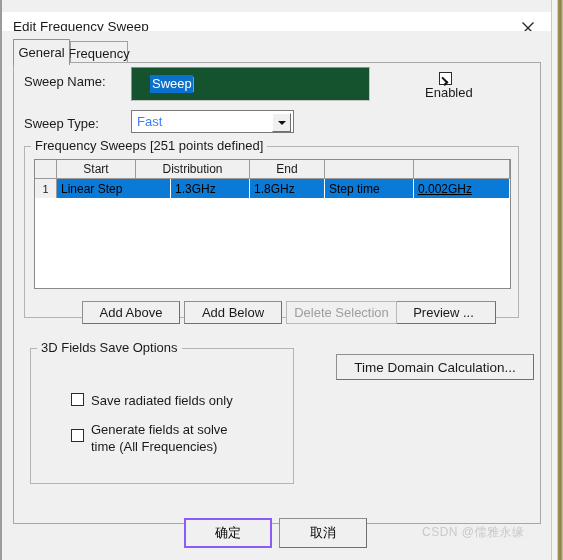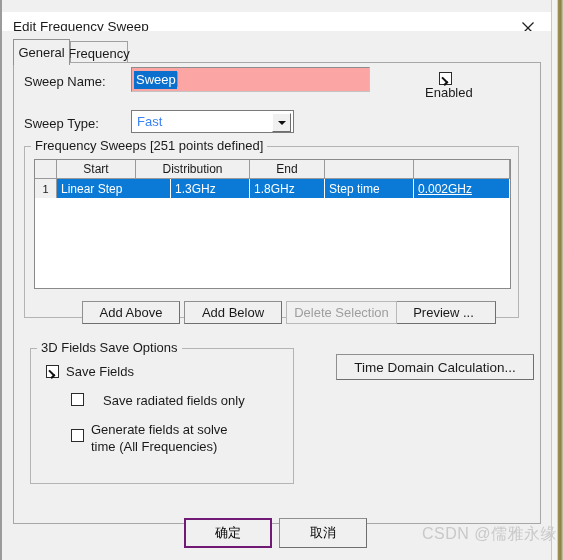--- a/index.html
+++ b/index.html
@@ -120,26 +120,26 @@
     white-space: nowrap;
   }
 
   
   #sweep-name-label { left: 10px; top: 11px; }
   #sweep-name-input {
     position: absolute;
     left: 117px; top: 4px;
     width: 239px; height: 25px;
     box-sizing: border-box;
-    background: #fca5a5;
+    background: #14532d;
     border: 1px solid #8c8c8c;
     border-right-color: #c3c3c3;
     border-bottom-color: #c3c3c3;
     font-size: 13px;
-    padding: 0;
+    padding: 16px;
     display: flex;
     align-items: center;
   }
   #sweep-name-value {
     background: #0b6fce;
     color: #ffffff;
     padding: 1px 1px 1px 2px;
     margin-left: 2px;
     font-size: 13px;
     line-height: 16px;
@@ -266,21 +266,21 @@
   #trow {
     display: flex;
     height: 19px;
     background: #0b7ad6;
     box-sizing: border-box;
   }
   .td {
     box-sizing: border-box;
     border-right: 1px solid #ffffff;
     font-size: 12px;
-    color: #ffffff;
+    color: #000000;
     display: flex;
     align-items: center;
     padding-left: 4px;
     overflow: hidden;
     white-space: nowrap;
     cursor: default;
   }
   .rowhdr {
     box-sizing: border-box;
     background: #f0f0f0;
@@ -343,21 +343,20 @@
     position: absolute;
     left: 32px; top: 301px;
     display: flex; align-items: center;
     cursor: default;
   }
   #cb-radiated {
     position: absolute;
     left: 57px; top: 330px;
     display: flex; 
     cursor: default;
-    gap: 12px;
   }
   #cb-generate {
     position: absolute;
     left: 57px; top: 358px;
     display: flex; align-items: flex-start;
     cursor: default;
   }
   #cb-generate .cbx { margin-top: 8px; }
   #cb-generate .cbx-label {
     white-space: normal;
@@ -371,21 +370,21 @@
     width: 198px; height: 26px;
   }
   #btn-time-domain { font-size: 13.5px; }
 
   
   #btn-ok {
     position: absolute;
     left: 182px; top: 518px;
     width: 88px; height: 30px;
     font-size: 13px;
-    border: 2px solid #701a75;
+    border: 2px solid #8b5cf6;
     background: #f0f0f0;
     box-sizing: border-box;
     display: flex; align-items: center; justify-content: center;
     cursor: default;
   }
   #btn-cancel {
     position: absolute;
     left: 277px; top: 518px;
     width: 88px; height: 30px;
     font-size: 13px;
@@ -394,21 +393,21 @@
     border-bottom-color: #6f6f6f;
     background: #f0f0f0;
     box-sizing: border-box;
     display: flex; align-items: center; justify-content: center;
     cursor: default;
   }
 
   #watermark {
     position: absolute;
     left: 420px; top: 524px;
-    font-size: 16px;
+    font-size: 12px;
     color: #c9c9c9;
     white-space: nowrap;
     letter-spacing: 0.5px;
   }
 </style>
 </head>
 <body>
 
 <div id="bg-sliver"></div>
 <div id="bg-sliver2"></div>
@@ -480,24 +479,20 @@
       </div>
 
       <div class="btn" id="btn-add-above">Add Above</div>
       <div class="btn" id="btn-add-below">Add Below</div>
       <div class="btn" id="btn-preview">Preview ...</div>
       <div class="btn disabled" id="btn-delete-sel">Delete Selection</div>
 
       <div id="fields-group"></div>
       <div id="fields-group-title">3D Fields Save Options</div>
 
-      <div id="cb-save-fields">
-        <span class="cbx checked"></span>
-        <span class="cbx-label">Save Fields</span>
-      </div>
 
       <div id="cb-radiated">
         <span class="cbx"></span>
         <span class="cbx-label">Save radiated fields only</span>
       </div>
 
       <div id="cb-generate">
         <span class="cbx"></span>
         <span class="cbx-label">Generate fields at solve time (All Frequencies)</span>
       </div>

